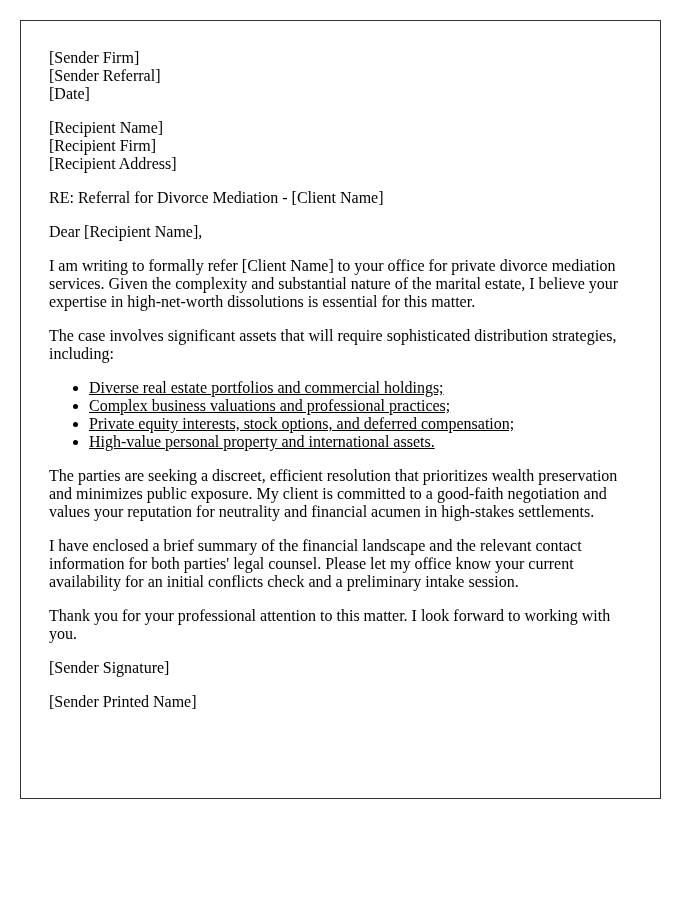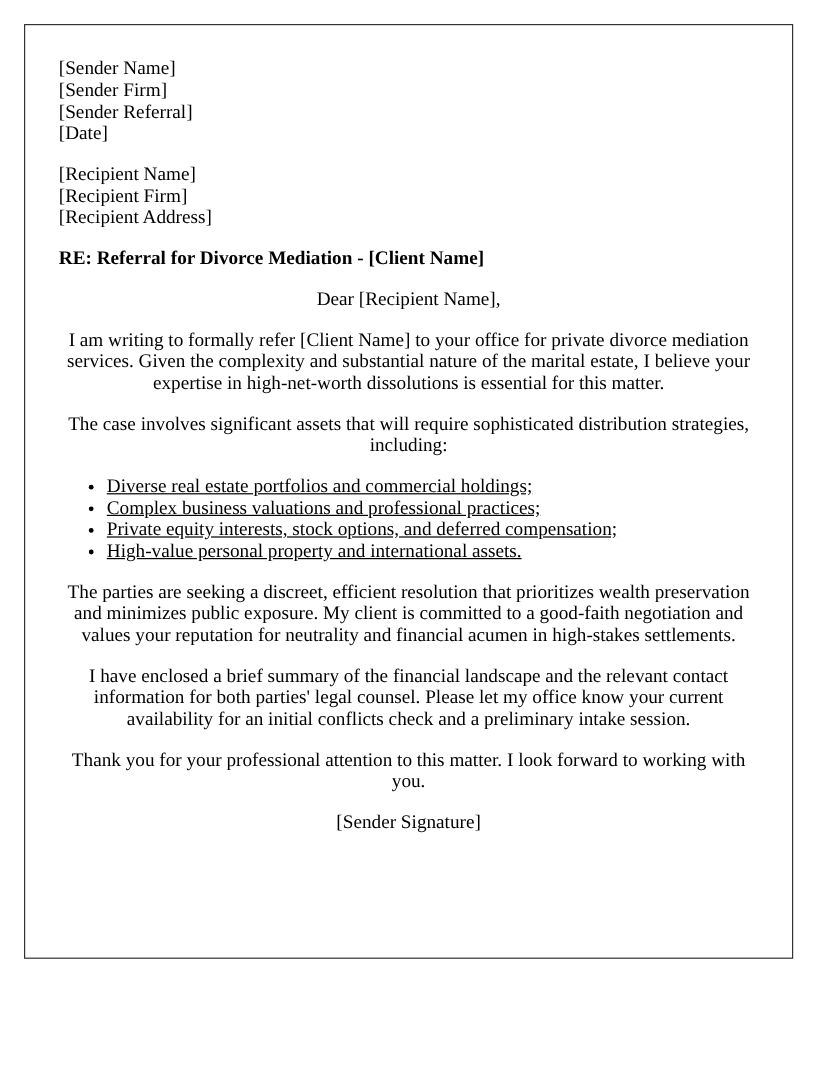--- a/index.html
+++ b/index.html
@@ -6,31 +6,30 @@
   body { width: 700px; height: 900px; position: relative; font-family: "Liberation Serif", serif; color: #000; }
   .letter {
     position: absolute; left: 20px; top: 20px;
     width: 583px; height: 721px;
     border: 1px solid #333;
     padding: 28px 28px 28px 28px;
     font-size: 16px; line-height: 18px;
   }
   .block { margin: 0 0 16px 0; }
   .block div { white-space: nowrap; }
-  p { margin: 0 0 16px 0; text-align: center; }
-  .re { font-weight: bold; margin: 0 0 16px 0; }
+  p { margin: 0 0 16px 0; }
+  .re { font-weight: normal; margin: 0 0 16px 0; }
   ul { margin: 0 0 16px 0; padding-left: 40px; list-style: disc; text-decoration: underline; }
   li { margin: 0; }
 </style>
 </head>
 <body>
 
 <div class="letter">
   <div class="block">
-    <div>[Sender Name]</div>
     <div>[Sender Firm]</div>
     <div>[Sender Referral]</div>
     <div>[Date]</div>
   </div>
   <div class="block">
     <div>[Recipient Name]</div>
     <div>[Recipient Firm]</div>
     <div>[Recipient Address]</div>
   </div>
   <div class="re">RE: Referral for Divorce Mediation - [Client Name]</div>
@@ -40,13 +39,14 @@
   <ul>
     <li>Diverse real estate portfolios and commercial holdings;</li>
     <li>Complex business valuations and professional practices;</li>
     <li>Private equity interests, stock options, and deferred compensation;</li>
     <li>High-value personal property and international assets.</li>
   </ul>
   <p>The parties are seeking a discreet, efficient resolution that prioritizes wealth preservation and minimizes public exposure. My client is committed to a good-faith negotiation and values your reputation for neutrality and financial acumen in high-stakes settlements.</p>
   <p>I have enclosed a brief summary of the financial landscape and the relevant contact information for both parties' legal counsel. Please let my office know your current availability for an initial conflicts check and a preliminary intake session.</p>
   <p>Thank you for your professional attention to this matter. I look forward to working with you.</p>
   <p>[Sender Signature]</p>
+  <p>[Sender Printed Name]</p>
 </div>
 
 </body></html>

